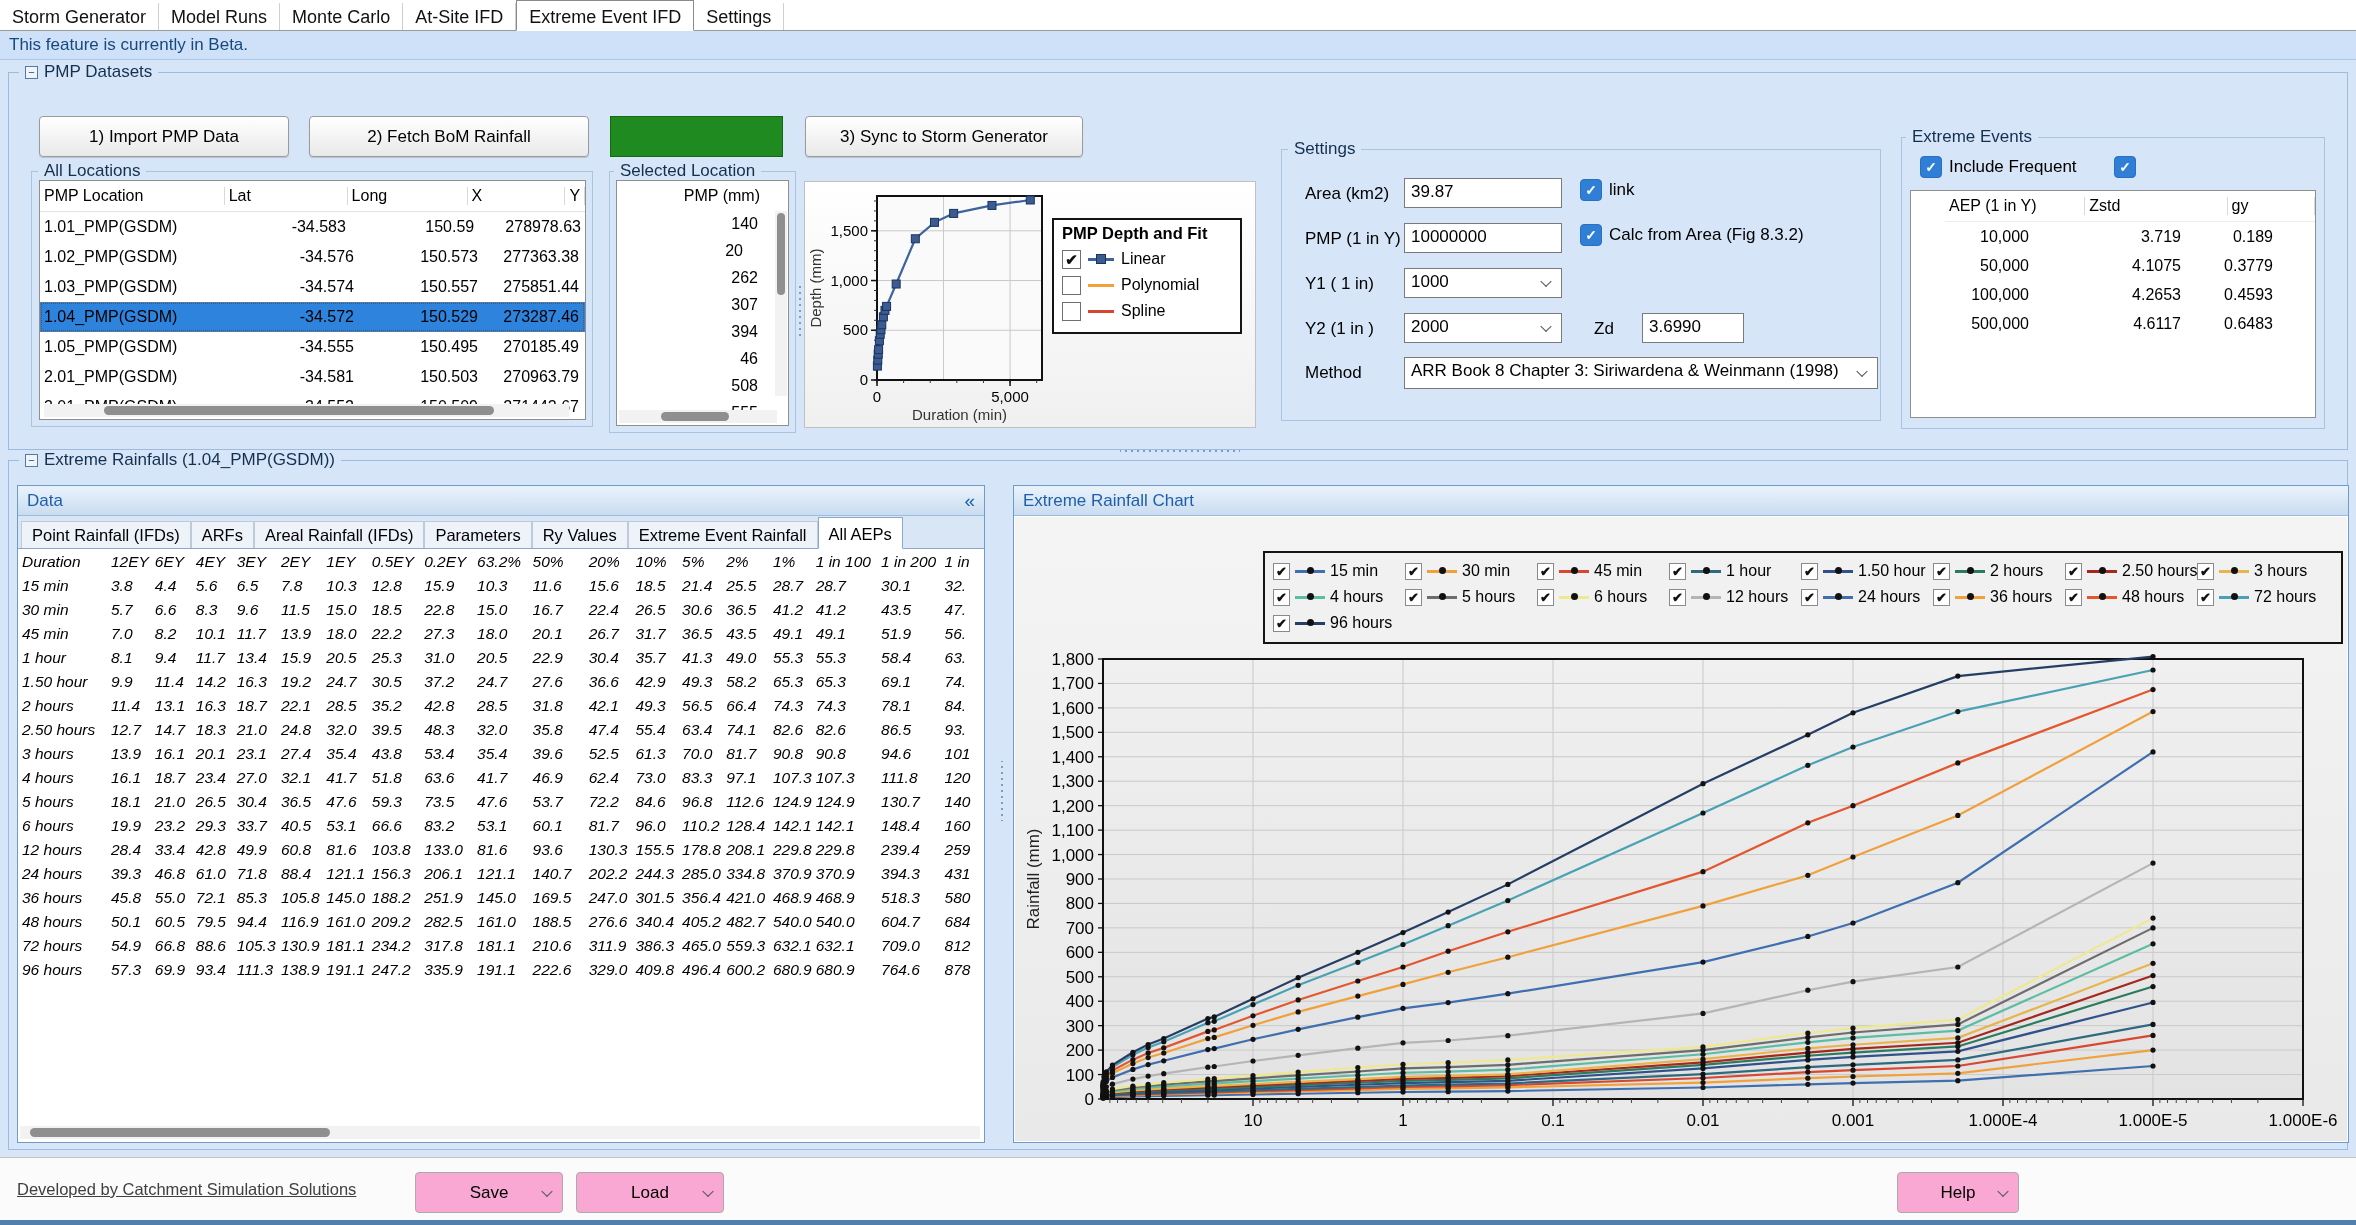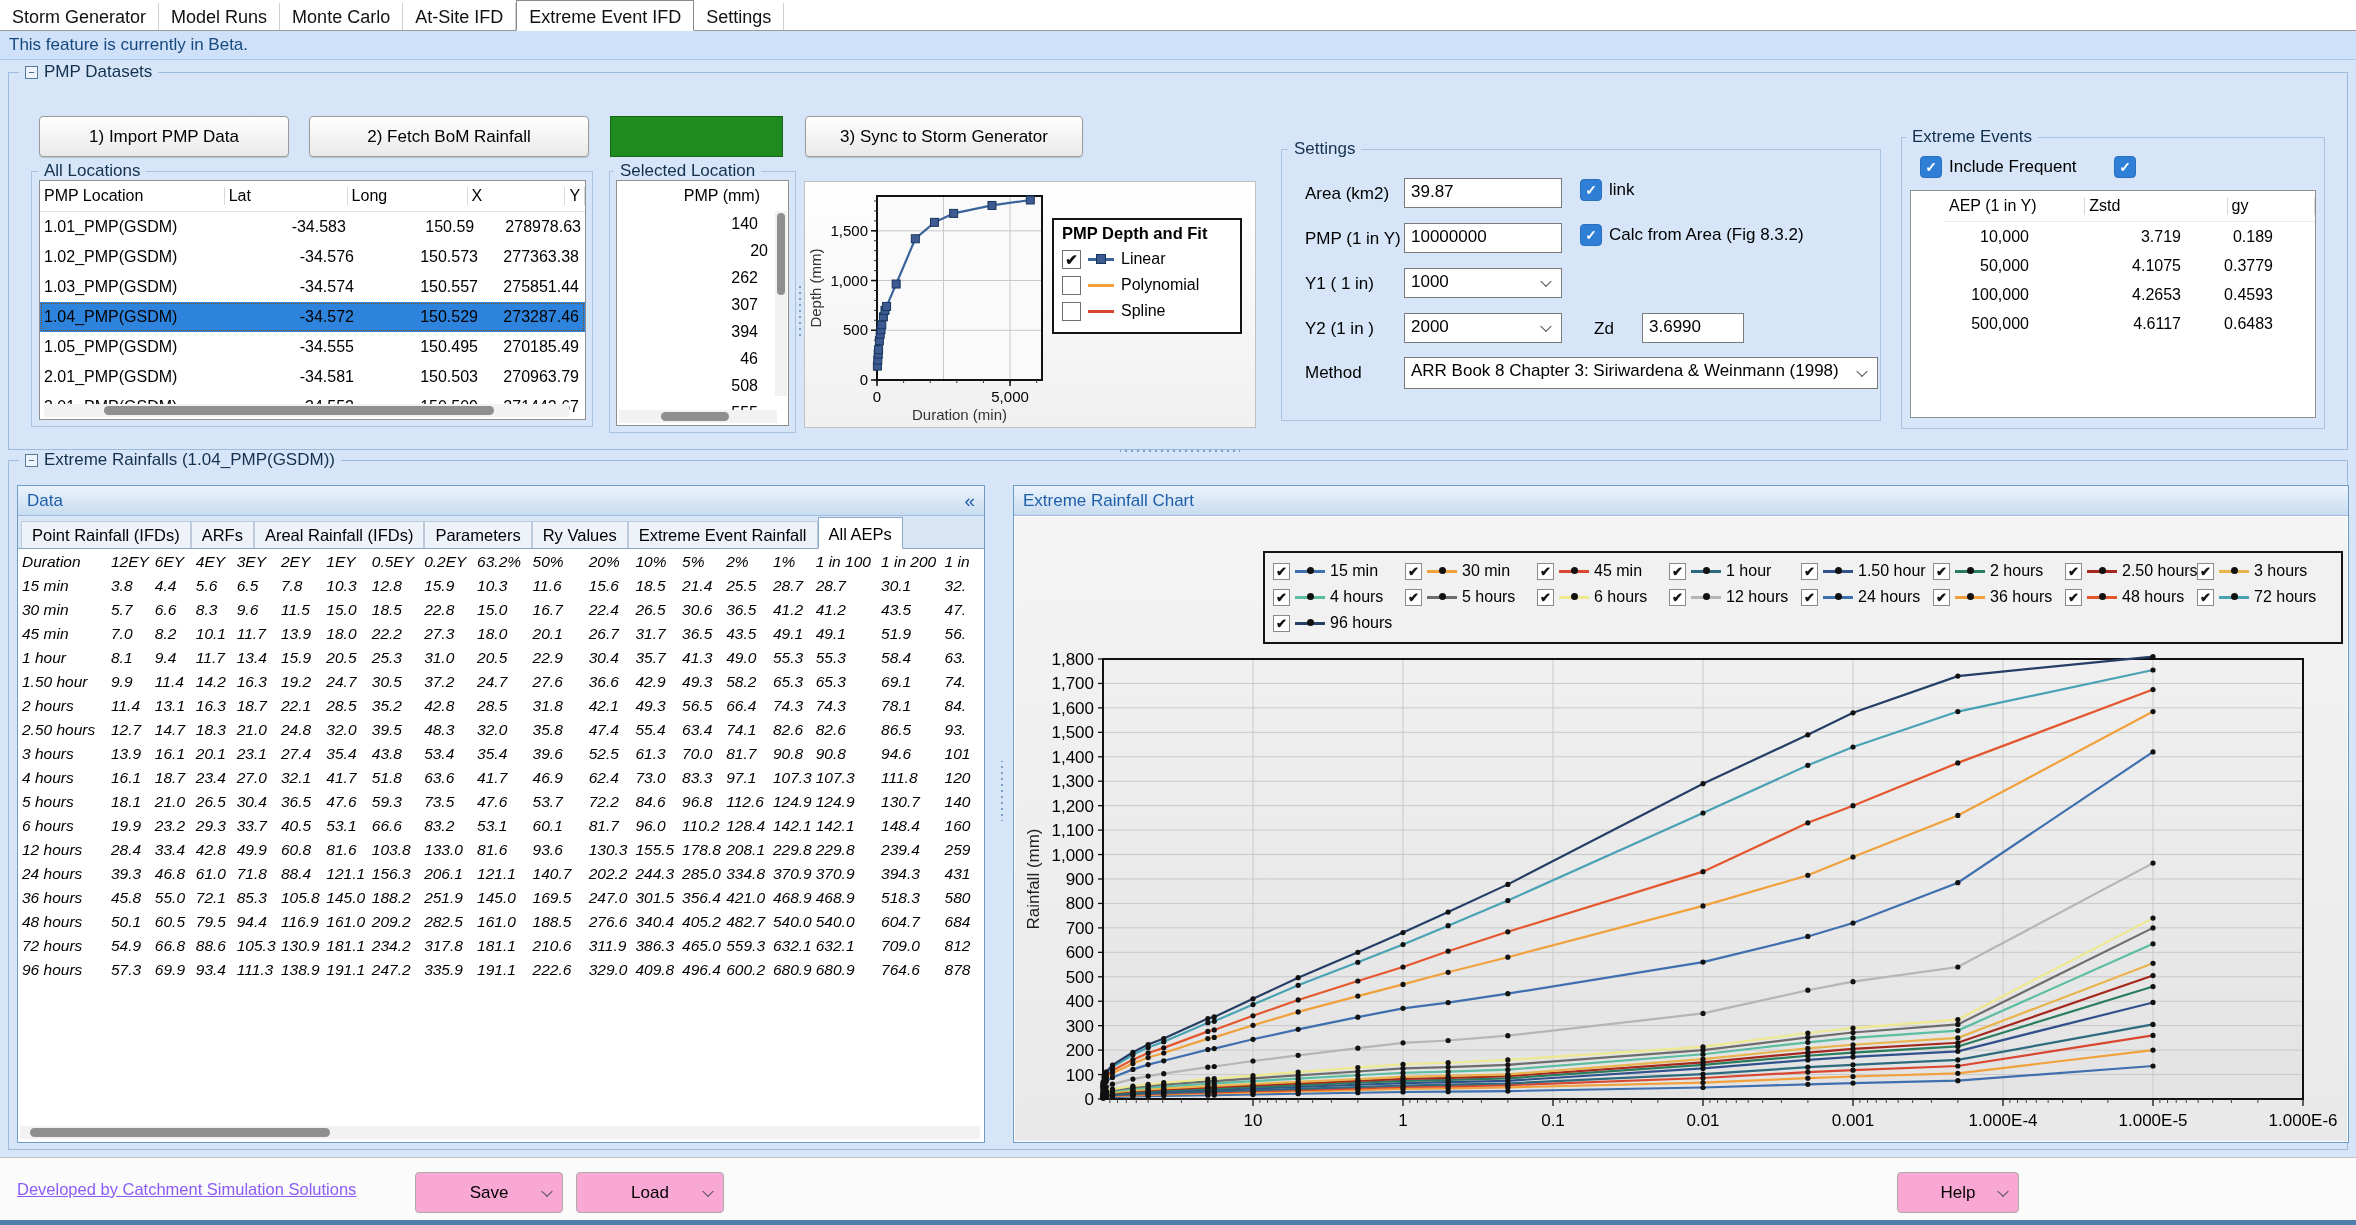--- a/index.html
+++ b/index.html
@@ -85,21 +85,21 @@
   #pmp-chart-panel { position:absolute; left:795px; top:108px; width:452px; height:247px; background:linear-gradient(#ffffff,#f0f0f0); border:1px solid #c0c0c0; }
   #pmp-legend { position:absolute; left:247px; top:36px; width:190px; border:2px solid #141414; background:#fff; padding:4px 8px 8px 8px; }
   #pmp-legend .title { font-weight:bold; font-size:16.5px; margin-bottom:3px; }
   .pleg-item { display:flex; align-items:center; gap:7px; height:26px; }
   .pleg-line { position:relative; width:26px; height:3px; flex:0 0 auto; }
   .pleg-line .sq { position:absolute; left:8px; top:-3.5px; width:10px; height:10px; }
 
   
   #footer { position:absolute; left:0; top:1157px; width:2356px; height:68px; background:#fbfbfb; border-top:1px solid #c3c3c3; }
   #footer-strip { position:absolute; left:0; bottom:0; width:100%; height:5px; background:#4f80ad; }
-  #credit-link { position:absolute; left:17px; top:22px; font-size:16.5px; color:#8b5cf6; text-decoration:underline; cursor:pointer; }
+  #credit-link { position:absolute; left:17px; top:22px; font-size:16.5px; color:#404040; text-decoration:underline; cursor:pointer; }
   .combobtn { position:absolute; top:14px; height:41px; background:#f9a8d4; border:1px solid #ababab; border-radius:4px; font-size:17px; display:flex; align-items:center; justify-content:center; }
 
   svg text { font-family:"Liberation Sans",sans-serif; }
 </style>
 </head>
 <body>
 
 <div id="app">
 
   <div id="tabstrip">
@@ -184,21 +184,21 @@
           </div>
       </div>
 
       <div class="innerbox" style="left:600px;top:98px;width:187px;height:262px;">
         <div class="grouplabel" style="left:4px;">Selected Location</div>
         <div class="wtable" style="left:6px;top:8px;width:173px;height:246px;" id="sel-list">
             <div class="trow theader" style="height: 29px; justify-content: flex-end; padding-right: 28px; font-size: 16px;">
               <div>PMP (mm)</div>
             </div>
             <div class="trow" style="height: 27px; justify-content: flex-end; padding-right: 30px;">140</div>
-            <div class="trow" style="height: 27px; justify-content: flex-end; padding-right: 20px;">20</div>
+            <div class="trow" style="height: 27px; justify-content: flex-end; padding-right: 45px;">20</div>
             <div class="trow" style="height: 27px; justify-content: flex-end; padding-right: 30px;">262</div>
             <div class="trow" style="height: 27px; justify-content: flex-end; padding-right: 30px;">307</div>
             <div class="trow" style="height: 27px; justify-content: flex-end; padding-right: 30px;">394</div>
             <div class="trow" style="height: 27px; justify-content: flex-end; padding-right: 30px;">46</div>
             <div class="trow" style="height: 27px; justify-content: flex-end; padding-right: 30px;">508</div>
             <div class="trow" style="height: 27px; justify-content: flex-end; padding-right: 30px;">555</div>
             <div class="vscroll" style="right: 1px; top: 30px; height: 185px;">
               <div class="vthumb" style="top: 2px; height: 82px; left: 2px;"></div>
             </div>
             <div class="hscroll" style="left: 2px; bottom: 2px; width: 158px;">

